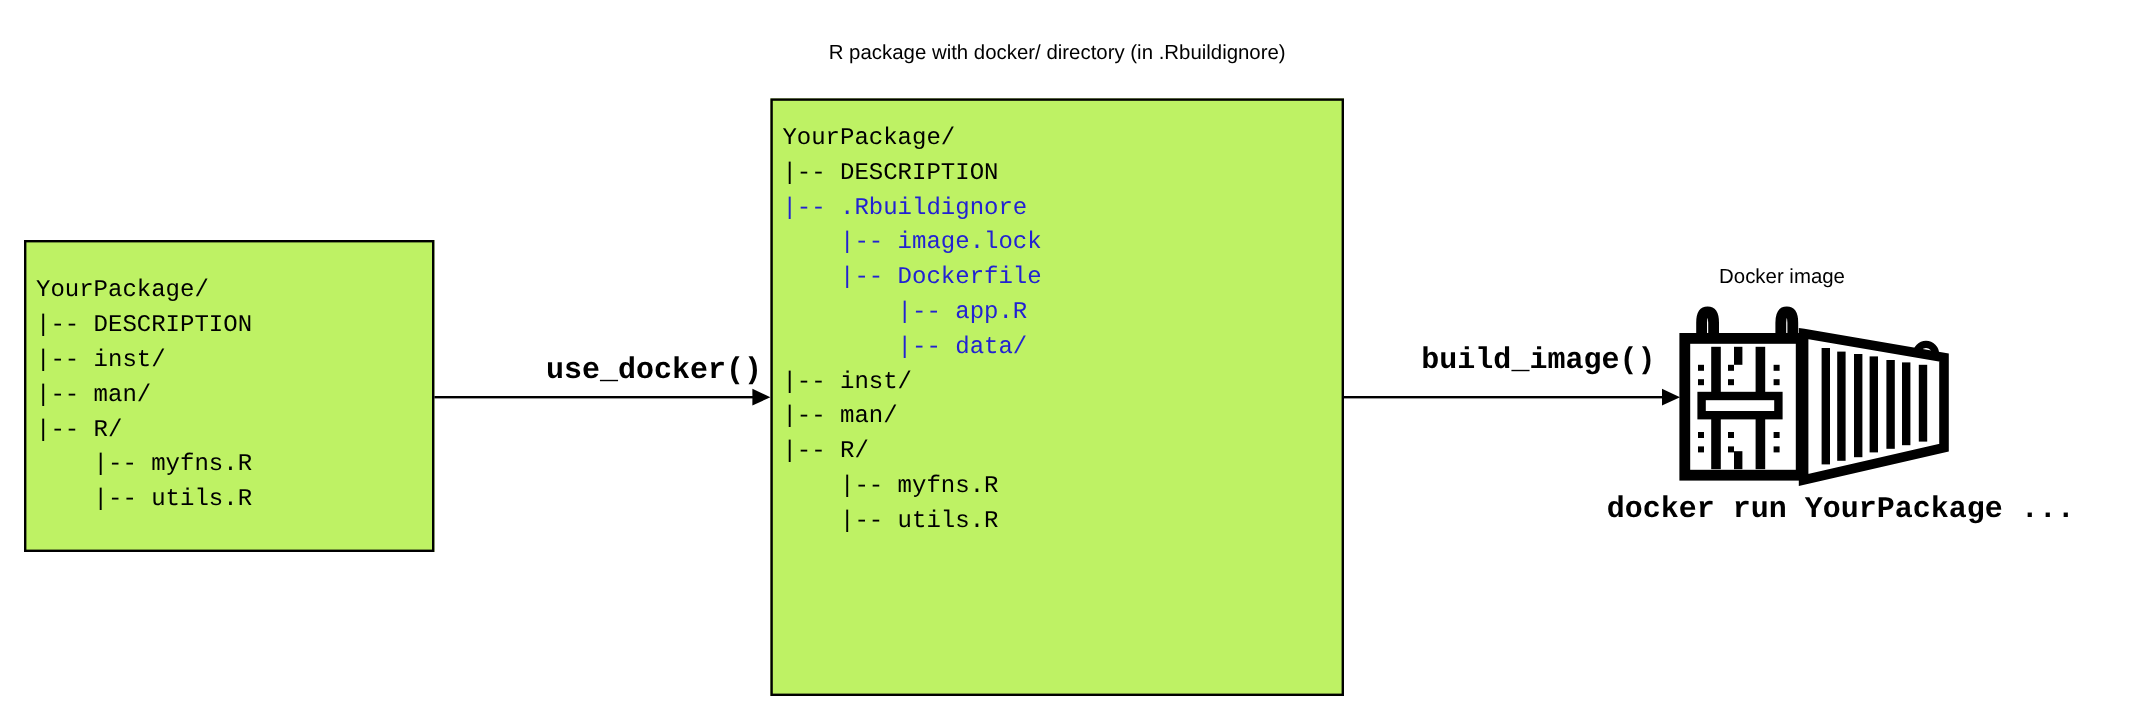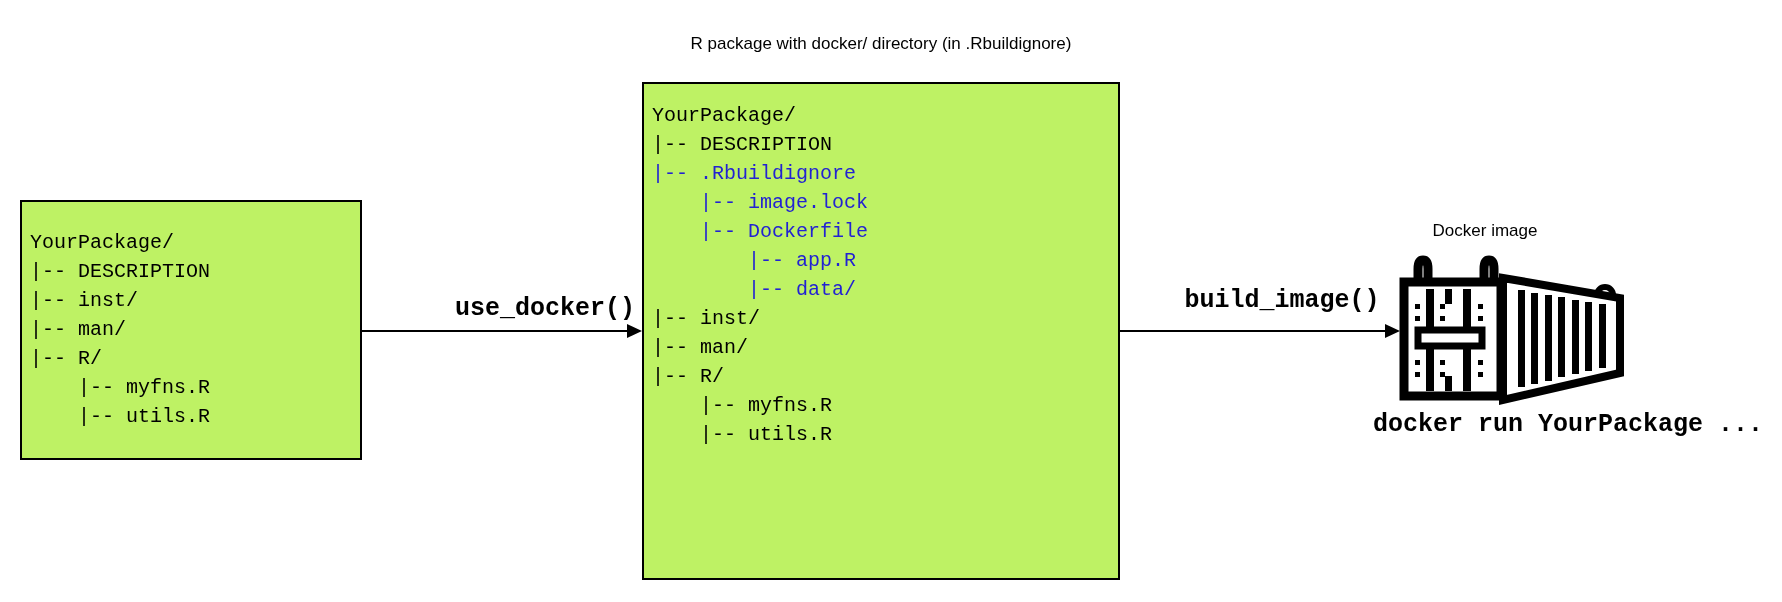--- a/index.html
+++ b/index.html
@@ -136,15 +136,15 @@
     <rect x="19" y="108" width="5" height="5" fill="#000"></rect>
     <rect x="19" y="120" width="5" height="5" fill="#000"></rect>
     <rect x="44" y="108" width="5" height="5" fill="#000"></rect>
     <rect x="44" y="120" width="5" height="5" fill="#000"></rect>
     <rect x="82" y="108" width="5" height="5" fill="#000"></rect>
     <rect x="82" y="120" width="5" height="5" fill="#000"></rect>
 
     <rect x="22" y="78" width="64" height="16" fill="#fff" stroke="#000" stroke-width="7"></rect>
   </svg>
 
-  <div class="caption" style="left:1334px; top:410px; width:400px;margin-left:34px;">docker run YourPackage ...</div>
+  <div class="caption" style="left:1334px; top:410px; width:400px;">docker run YourPackage ...</div>
 
 </div>
 
 </body></html>

